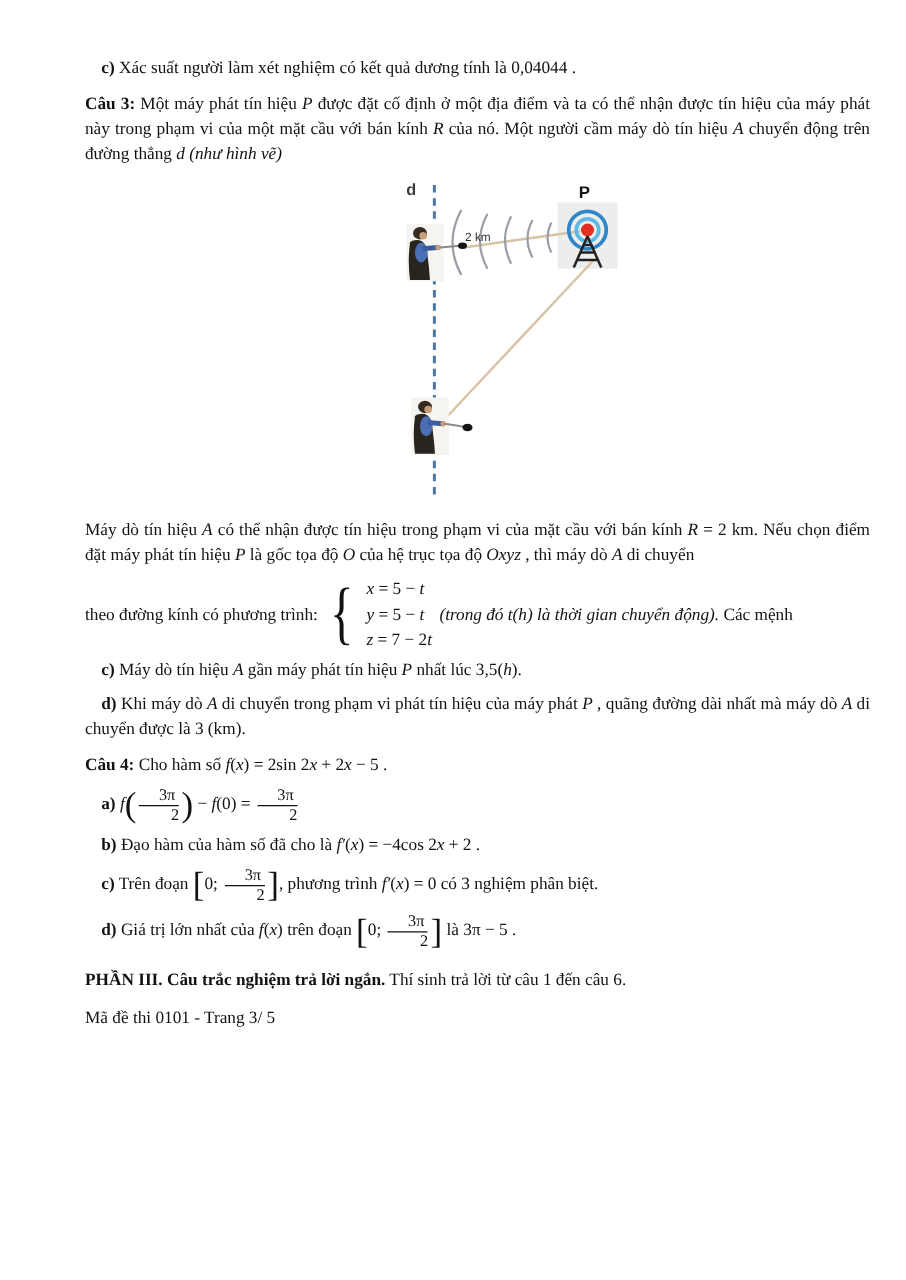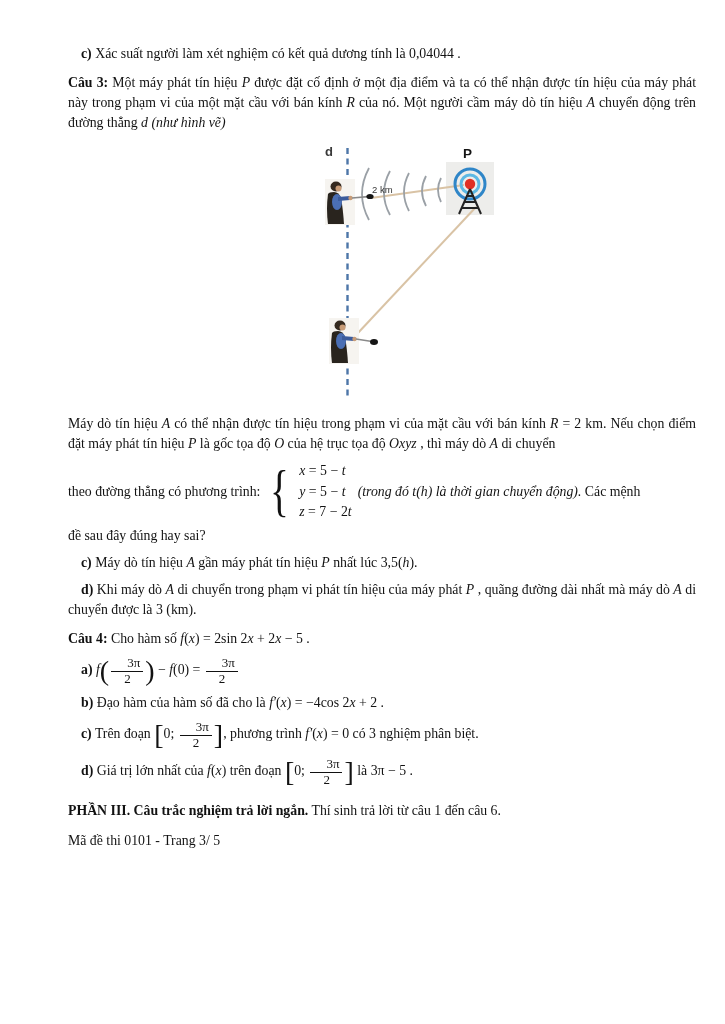--- a/index.html
+++ b/index.html
@@ -7,21 +7,21 @@
     width:725px;height:1024px;background:#ffffff;overflow:hidden;
     font-family:"Liberation Serif",serif;font-size:13.8px;line-height:1.45;color:#121212;
   }
   .page{padding:44px 29px 0 68px;position:relative}
   p{margin:0 0 7px;text-align:justify}
   .indent{text-indent:13px}
   .b{font-weight:bold}
   .i{font-style:italic}
   .qhead{margin-top:9px}
   .bp,.bb{font-size:28px;line-height:0;vertical-align:-6px;font-weight:400}
-  .frac{display:inline-block;vertical-align:middle;text-align:left;line-height:1.12;font-size:13px;padding:0 2px}
+  .frac{display:inline-block;vertical-align:middle;text-align:right;line-height:1.12;font-size:13px;padding:0 2px}
   .frac .num{display:block;border-bottom:1.3px solid #111;padding:0 3px}
   .frac .den{display:block}
   .eqrow{display:flex;align-items:center;gap:6px;margin:1px 0 3px;text-align:left}
   .brace{font-size:56px;line-height:.85;font-weight:400;transform:scaleX(.7)}
   .sys div{line-height:1.5;white-space:nowrap}
   .fig{margin:2px 0 6px 238px;width:215px}
   .part3{margin-top:14px}
   .footer{margin-top:10px}
   svg text{font-family:"Liberation Sans",sans-serif}
 </style>
@@ -93,31 +93,30 @@
 
       <text x="19" y="16" font-size="13" font-weight="bold" fill="#3a3a3a">d</text>
       <text x="157" y="18" font-size="13.5" font-weight="bold" fill="#141414">P</text>
       <text x="66" y="53" font-size="9.5" fill="#333333">2 km</text>
     </svg>
   </div>
 
   <p><span>Máy dò tín hiệu </span><span class="i">A</span><span> có thể nhận được tín hiệu trong phạm vi của mặt cầu với bán kính </span><span class="i">R</span><span> = 2 km. Nếu chọn điểm đặt máy phát tín hiệu </span><span class="i">P</span><span> là gốc tọa độ </span><span class="i">O</span><span> của hệ trục tọa độ </span><span class="i">Oxyz</span><span> , thì máy dò </span><span class="i">A</span><span> di chuyển</span></p>
 
   <div class="eqrow">
-    <span><span>theo đường thẳng có phương trình:</span></span>
+    <span><span>theo đường kính có phương trình:</span></span>
     <span class="brace">{</span>
     <div class="sys">
       <div><span class="i">x</span><span> = 5 − </span><span class="i">t</span></div>
       <div><span class="i">y</span><span> = 5 − </span><span class="i">t</span></div>
       <div><span class="i">z</span><span> = 7 − 2</span><span class="i">t</span></div>
     </div>
     <span><span class="i">(trong đó t(h) là thời gian chuyển động).</span><span> Các mệnh</span></span>
   </div>
 
-  <p>đề sau đây đúng hay sai?</p>
 
   <p class="indent"><span class="b">c)</span><span><span> Máy dò tín hiệu </span><span class="i">A</span><span> gần máy phát tín hiệu </span><span class="i">P</span><span> nhất lúc 3,5(</span><span class="i">h</span><span>).</span></span></p>
   <p class="indent"><span class="b">d)</span><span><span> Khi máy dò </span><span class="i">A</span><span> di chuyển trong phạm vi phát tín hiệu của máy phát </span><span class="i">P</span><span> , quãng đường dài nhất mà máy dò </span><span class="i">A</span><span> di chuyển được là 3 (km).</span></span></p>
 
   <p class="qhead"><span class="b">Câu 4:</span><span><span> Cho hàm số </span><span class="i">f</span><span>(</span><span class="i">x</span><span>) = 2sin 2</span><span class="i">x</span><span> + 2</span><span class="i">x</span><span> − 5 .</span></span></p>
 
   <p class="indent"><span class="b">a)</span><span><span> </span><span class="i">f</span><span class="bp">(</span><span class="frac"><span class="num">3π</span><span class="den">2</span></span><span class="bp">)</span><span> − </span><span class="i">f</span><span>(0) = </span><span class="frac"><span class="num">3π</span><span class="den">2</span></span></span></p>
   <p class="indent"><span class="b">b)</span><span><span> Đạo hàm của hàm số đã cho là </span><span class="i">f′</span><span>(</span><span class="i">x</span><span>) = −4cos 2</span><span class="i">x</span><span> + 2 .</span></span></p>
   <p class="indent"><span class="b">c)</span><span><span> Trên đoạn </span><span class="bb">[</span><span>0; </span><span class="frac"><span class="num">3π</span><span class="den">2</span></span><span class="bb">]</span><span>, phương trình </span><span class="i">f′</span><span>(</span><span class="i">x</span><span>) = 0 có 3 nghiệm phân biệt.</span></span></p>
   <p class="indent"><span class="b">d)</span><span><span> Giá trị lớn nhất của </span><span class="i">f</span><span>(</span><span class="i">x</span><span>) trên đoạn </span><span class="bb">[</span><span>0; </span><span class="frac"><span class="num">3π</span><span class="den">2</span></span><span class="bb">]</span><span> là 3π − 5 .</span></span></p>

